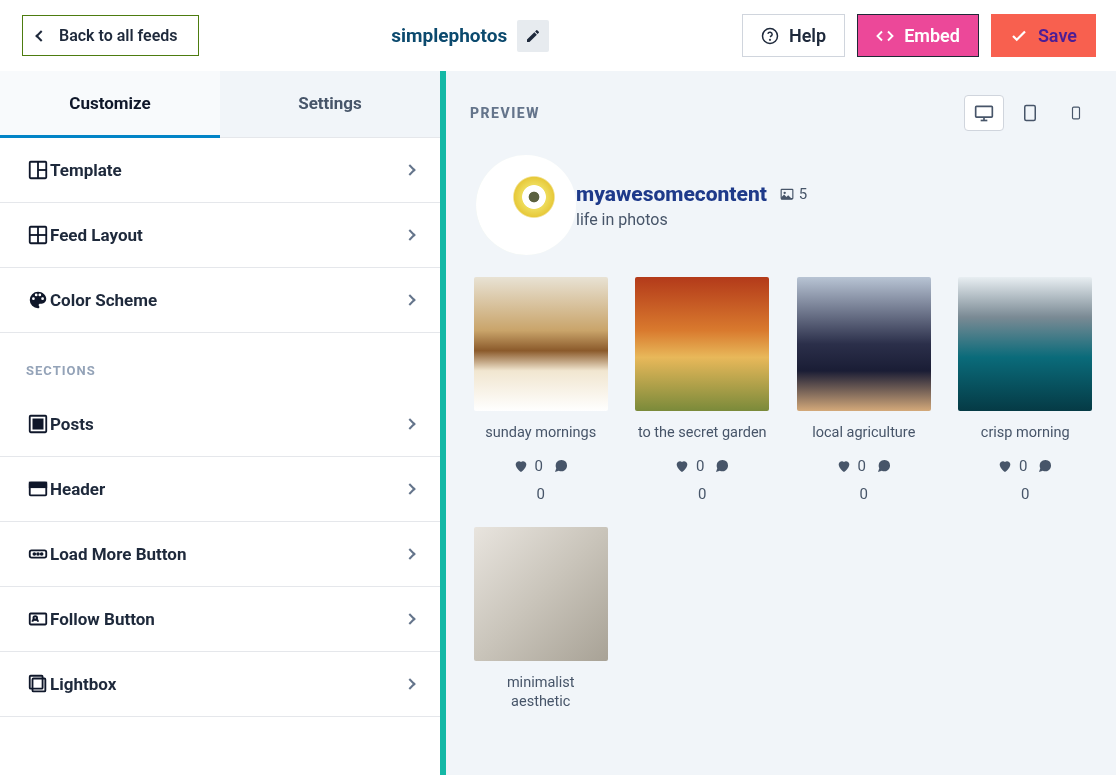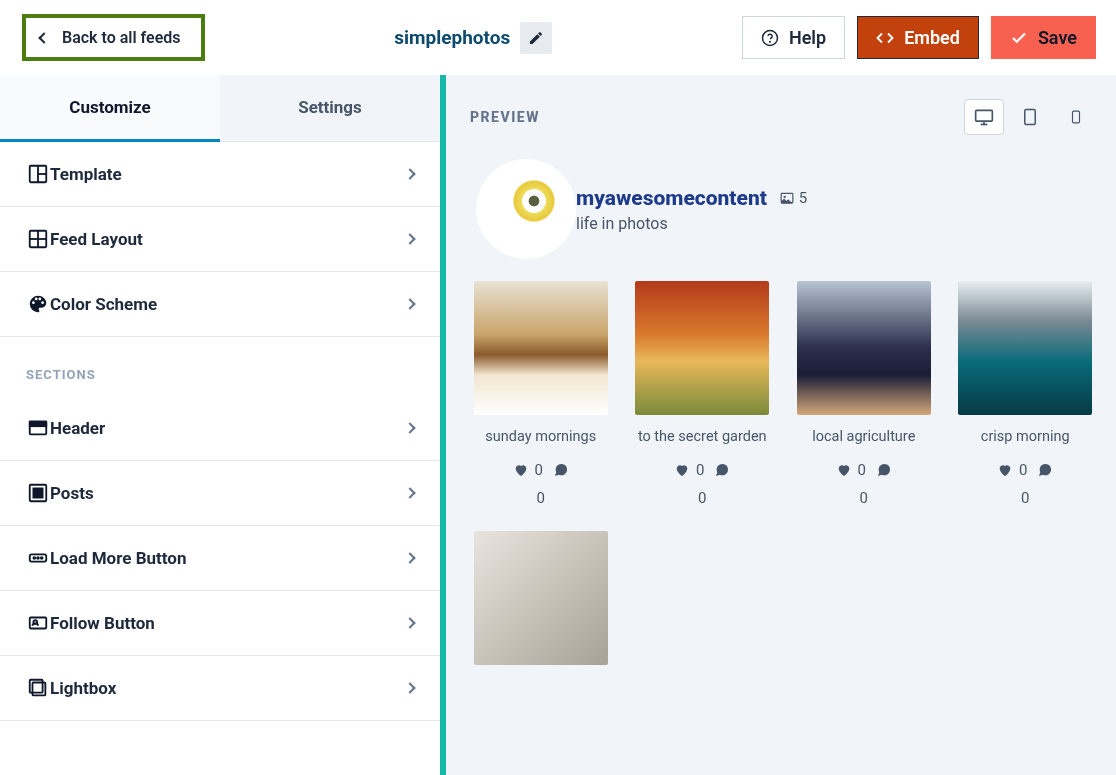--- a/index.html
+++ b/index.html
@@ -1,24 +1,24 @@
 <!DOCTYPE html>
 <html><head>
 <meta charset="utf-8">
 <style>
 *{box-sizing:border-box;margin:0;padding:0;font-family:-apple-system,BlinkMacSystemFont,"Segoe UI",Roboto,sans-serif}
 body{background:#fff;color:#1e293b;width:1116px;height:775px;overflow:hidden}
 .topbar{display:flex;align-items:center;padding:14px 20px 14px 22px;gap:12px}
-.back-btn{display:flex;align-items:center;gap:14px;border:4px solid #4d7c0f;background:#fff;padding:10px 20px 10px 14px;font-size:16px;font-weight:600;color:#1e293b;cursor:pointer}
+.back-btn{display:flex;align-items:center;gap:14px;border:1px solid #4d7c0f;background:#fff;padding:10px 20px 10px 14px;font-size:16px;font-weight:600;color:#1e293b;cursor:pointer}
 .chev{width:8px;height:8px;border-left:2px solid #1e293b;border-bottom:2px solid #1e293b;transform:rotate(45deg)}
 .title-wrap{flex:1;display:flex;align-items:center;justify-content:center;gap:10px}
 .title{font-size:19px;font-weight:700;color:#0c4a6e}
 .edit-btn{width:32px;height:32px;background:#e7ebef;display:flex;align-items:center;justify-content:center;cursor:pointer;border-radius:2px}
 .btn{display:flex;align-items:center;gap:10px;padding:10px 18px;font-size:18px;font-weight:600;cursor:pointer;border:1px solid #d0d5dd;background:#fff;color:#1e293b}
-.btn-dark{background:#c2410c;color:#fff;border-color:#1f2937}
+.btn-dark{background:#ec4899;color:#fff;border-color:#1f2937}
 .btn-save{background:#f76153; border-color:#f76153}
 .btn-save{background:#fb5f50}
 .btn-save{background:#f8604f}
 .btn-save{background:#ff6152}
 .btn-save{background:#f8604f}
 .main{display:flex;height:calc(100% - 68px)}
 .sidebar{width:446px;border-right:6px solid #14b8a6;background:#fff;overflow:hidden}
 .tabs{display:flex;background:#f1f5f9}
 .tab{flex:1;text-align:center;padding:22px 0;font-size:17px;font-weight:700;color:#475569;cursor:pointer;border-bottom:1px solid #e5e7eb}
 .tab.active{color:#0f172a;border-bottom:3px solid #0284c7;background:#f8fafc}
@@ -76,21 +76,21 @@
       </svg>
     <span>Help</span>
   </button>
   <button class="btn btn-dark">
     <svg width="18" height="18" viewBox="0 0 24 24" fill="none" stroke="#fff" stroke-width="2.5">
         <polyline points="16 18 22 12 16 6"></polyline>
         <polyline points="8 6 2 12 8 18"></polyline>
       </svg>
     <span>Embed</span>
   </button>
-  <button class="btn btn-save" style="background:#f8604f;border-color:#f8604f;color:#0f172a">
+  <button class="btn btn-save" style="background:#f8604f;border-color:#f8604f;color:#4c1d95">
     <svg width="18" height="18" viewBox="0 0 24 24" fill="none" stroke="#fff" stroke-width="3">
         <polyline points="20 6 9 17 4 12"></polyline>
       </svg>
     <span>Save</span>
   </button>
 </div>
 
 <div class="main">
   <div class="sidebar">
     <div class="tabs">
@@ -128,35 +128,35 @@
         </span>
       <span class="mi-label">Color Scheme</span>
       <span class="chev-r"></span>
     </div>
 
     <div class="section-label">SECTIONS</div>
 
     <div class="menu-item">
       <span class="mi-icon">
           <svg width="22" height="22" viewBox="0 0 24 24" fill="none" stroke="#0f172a" stroke-width="2">
+            <rect x="3" y="3" width="18" height="18" rx="1"></rect>
+            <rect x="7" y="7" width="10" height="10" fill="#0f172a"></rect>
+          </svg>
+        </span>
+      <span class="mi-label">Posts</span>
+      <span class="chev-r"></span>
+    </div>
+    <div class="menu-item">
+      <span class="mi-icon">
+          <svg width="22" height="22" viewBox="0 0 24 24" fill="none" stroke="#0f172a" stroke-width="2">
             <rect x="3" y="5" width="18" height="14" rx="1"></rect>
             <rect x="3" y="5" width="18" height="5" fill="#0f172a"></rect>
           </svg>
         </span>
       <span class="mi-label">Header</span>
-      <span class="chev-r"></span>
-    </div>
-    <div class="menu-item">
-      <span class="mi-icon">
-          <svg width="22" height="22" viewBox="0 0 24 24" fill="none" stroke="#0f172a" stroke-width="2">
-            <rect x="3" y="3" width="18" height="18" rx="1"></rect>
-            <rect x="7" y="7" width="10" height="10" fill="#0f172a"></rect>
-          </svg>
-        </span>
-      <span class="mi-label">Posts</span>
       <span class="chev-r"></span>
     </div>
     <div class="menu-item">
       <span class="mi-icon">
           <svg width="22" height="22" viewBox="0 0 24 24" fill="none" stroke="#0f172a" stroke-width="2">
             <rect x="3" y="8" width="18" height="8" rx="2"></rect>
             <circle cx="8" cy="12" r="1" fill="#0f172a"></circle>
             <circle cx="12" cy="12" r="1" fill="#0f172a"></circle>
             <circle cx="16" cy="12" r="1" fill="#0f172a"></circle>
           </svg>
@@ -307,16 +307,17 @@
                 <path d="M21 11.5a8.38 8.38 0 0 1-.9 3.8 8.5 8.5 0 0 1-7.6 4.7 8.38 8.38 0 0 1-3.8-.9L3 21l1.9-5.7a8.38 8.38 0 0 1-.9-3.8 8.5 8.5 0 0 1 4.7-7.6 8.38 8.38 0 0 1 3.8-.9h.5a8.48 8.48 0 0 1 8 8v.5z"></path>
               </svg>
             </div>
           <div class="row" style="width:100%;justify-content:center">
               <span>0</span>
             </div>
         </div>
       </div>
       <div class="card">
         <div class="thumb t5"></div>
+        <div class="caption">minimalist aesthetic</div>
       </div>
     </div>
   </div>
 </div>
 
 </body></html>

